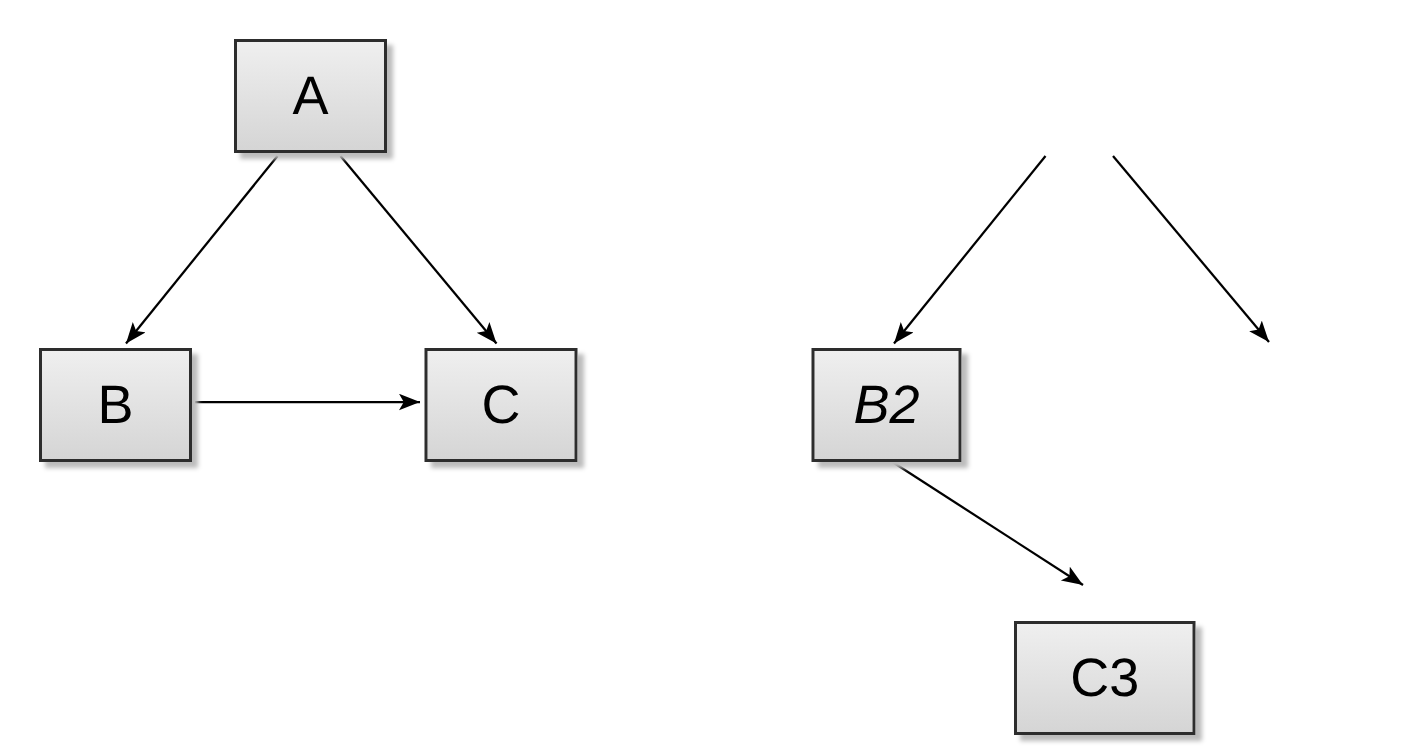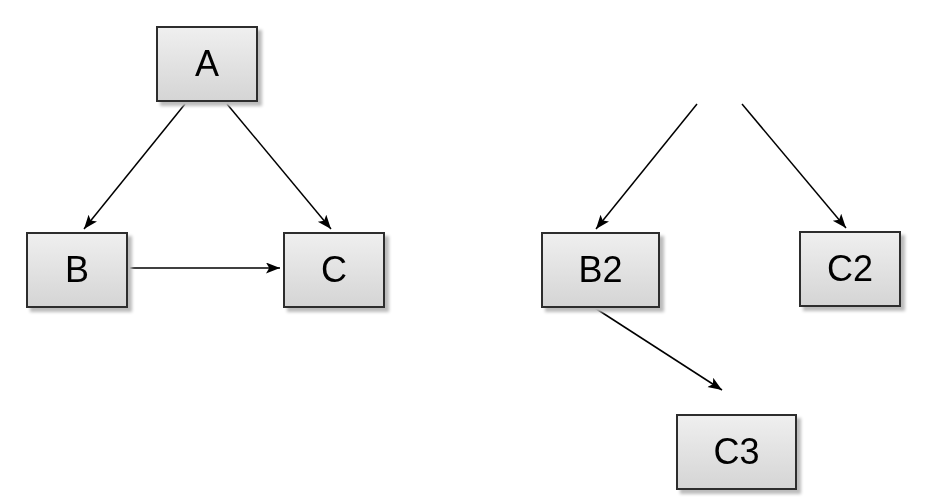--- a/index.html
+++ b/index.html
@@ -69,22 +69,19 @@
 
 <div class="node" style="left: 156px; top: 26px; width: 102px; height: 76px;">
       <span class="label">A</span>
     </div>
     <div class="node" style="left: 26px; top: 232px; width: 102px; height: 76px;">
       <span class="label">B</span>
     </div>
     <div class="node" style="left: 283px; top: 232px; width: 102px; height: 76px;">
       <span class="label">C</span>
     </div>
-    <div class="node" style="left: 541px; top: 232px; width: 119px; height: 76px;">
+    <div class="node" style="left: 541px; top: 232px; width: 100px; height: 76px; font-style: italic;">
       <span class="label">B2</span>
-    </div>
-    <div class="node" style="left: 799px; top: 231px; width: 102px; height: 76px;">
-      <span class="label">C2</span>
     </div>
     <div class="node" style="left: 676px; top: 414px; width: 121px; height: 76px;">
       <span class="label">C3</span>
     </div>
   </div>
 
 </body></html>

